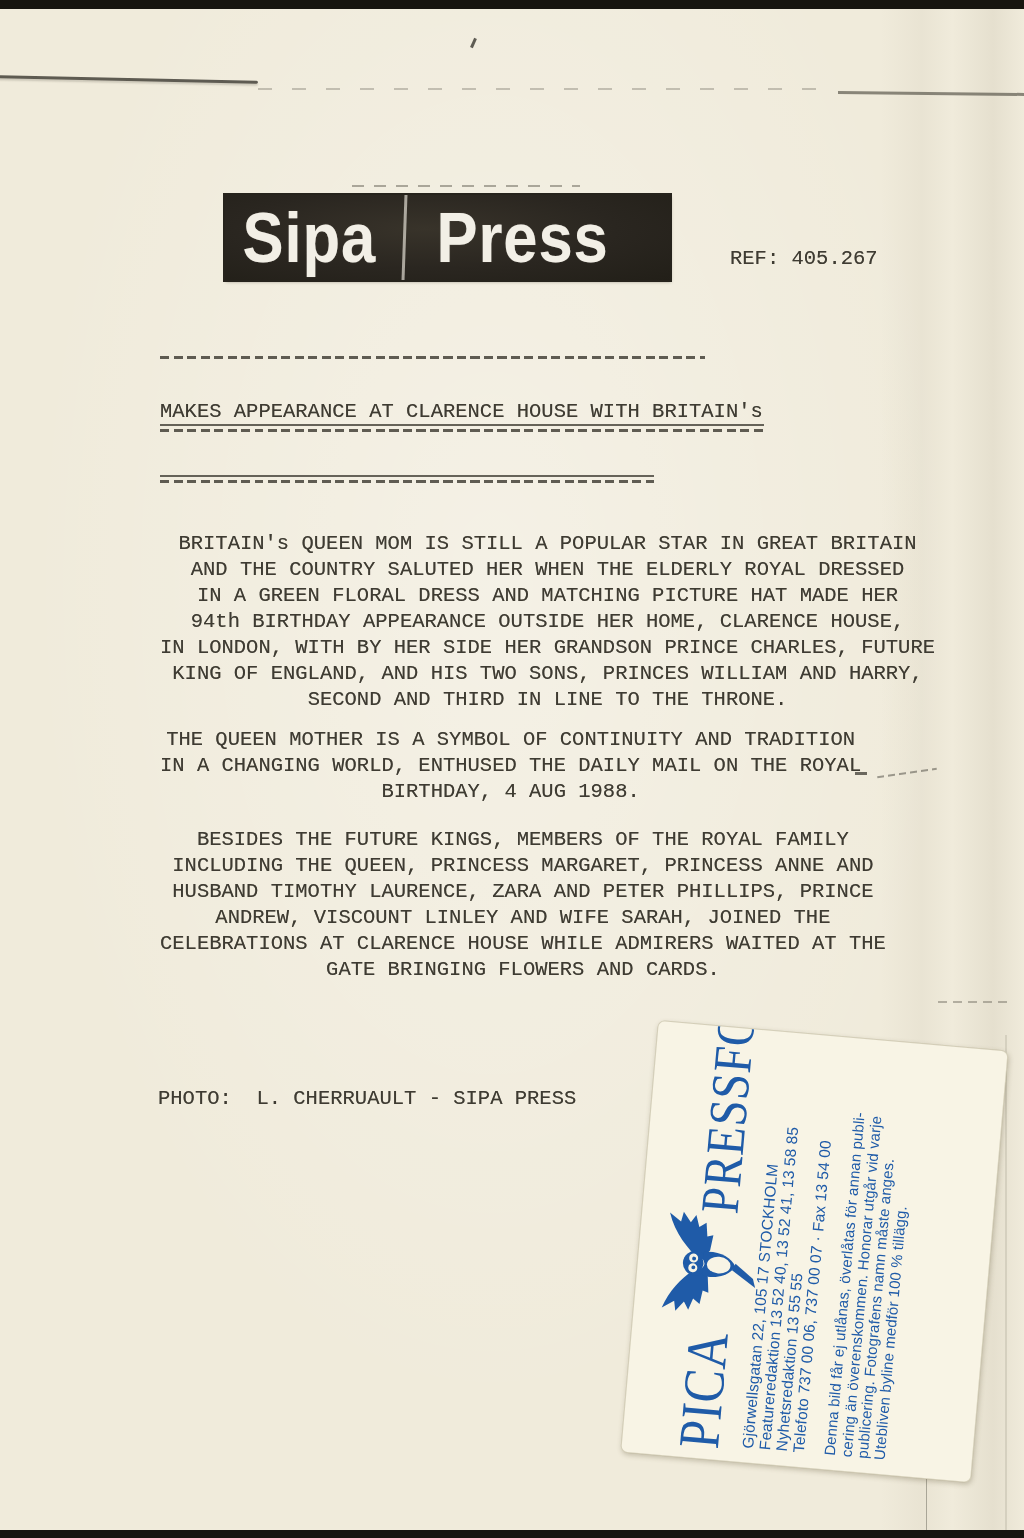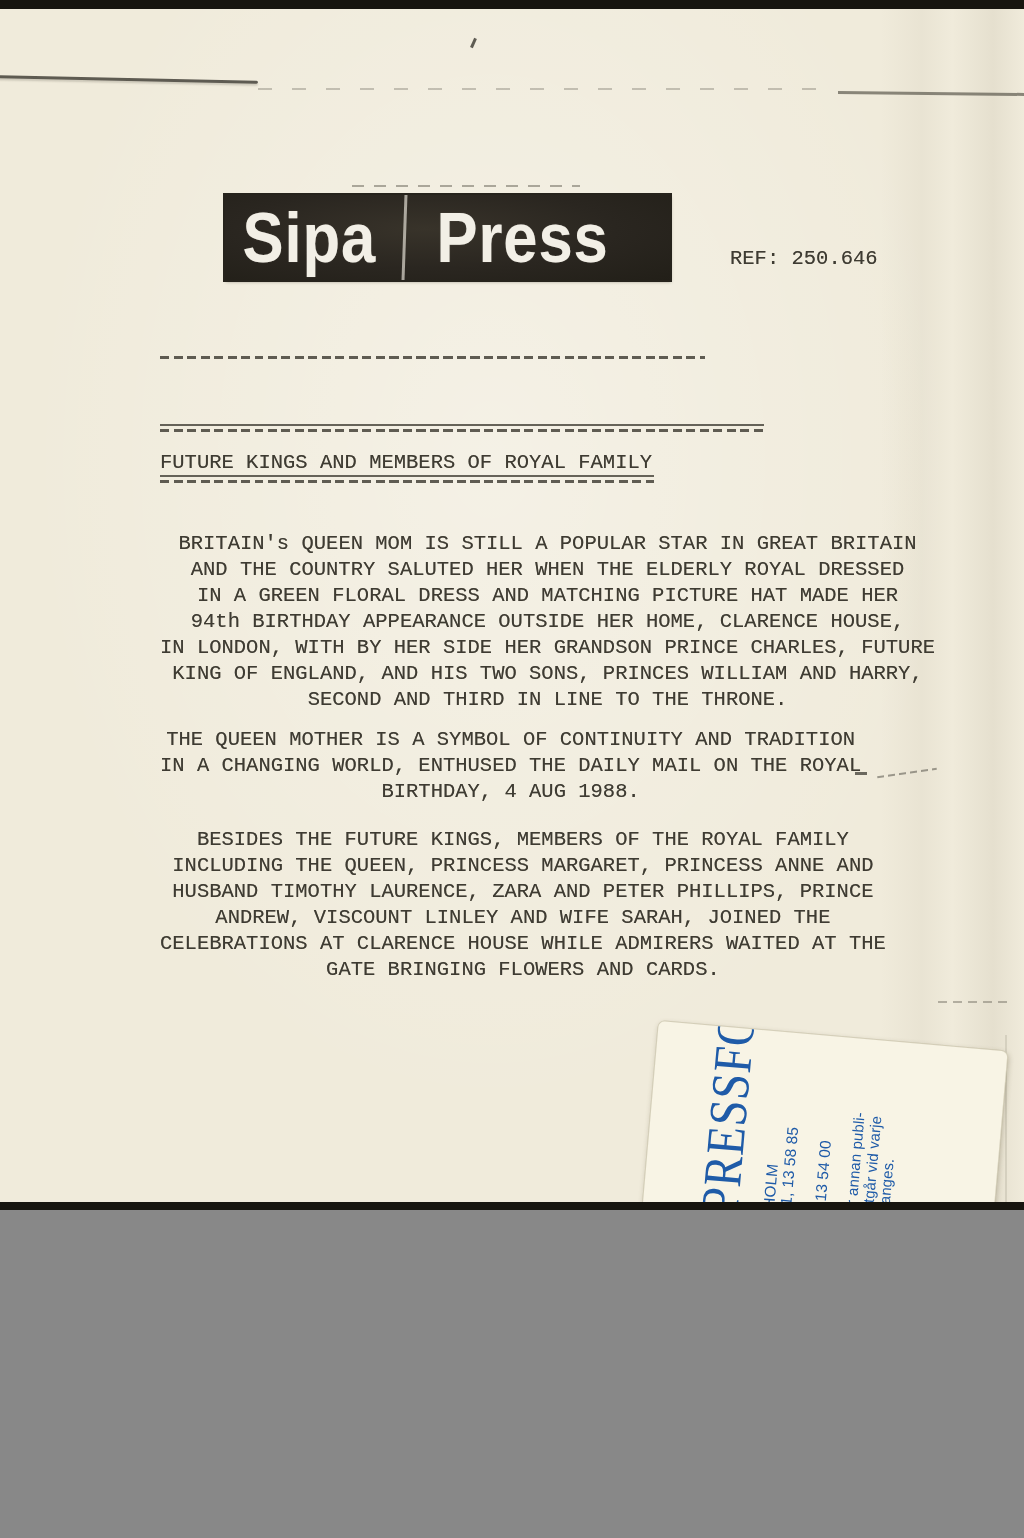--- a/index.html
+++ b/index.html
@@ -5,21 +5,21 @@
   :root{
     --paper:#f0ebdb;
     --ink:#3e3b32;
     --blue:#1f5ba8;
     --sticker:#f8f4e5;
   }
   html,body{margin:0;padding:0;}
   body{background:#888; font-family:"Liberation Sans", sans-serif;}
   .page{
     position:relative;
-    width:1024px;height:1210px;
+    width:1024px;height:1538px;
     margin:0 auto;
     overflow:hidden;
     background:
       radial-gradient(ellipse at 48% 38%, rgba(255,255,255,.30), rgba(255,255,255,0) 62%),
       linear-gradient(90deg, rgba(0,0,0,0) 86%, rgba(120,108,80,.06) 90%, rgba(0,0,0,0) 93%, rgba(120,108,80,.09) 97%, rgba(0,0,0,0) 100%),
       var(--paper);
   }
   .band{position:absolute;left:0;width:100%;background:#17150f;}
   .band.top{top:0;height:9px;}
   .band.bottom{bottom:0;height:8px;}
@@ -124,48 +124,49 @@
   <div class="artifact margin-squiggle"></div>
   <div class="artifact right-scribble"></div>
   <div class="artifact vline-fold"></div>
   <div class="artifact vline-edge"></div>
 
   <div class="logo-box">
     <div class="logo-text">Sipa Press</div>
     <div class="logo-scratch"></div>
   </div>
 
-  <div class="tw" style="left:730px;top:247px;">REF: 250.646</div>
+  <div class="tw" style="left:730px;top:247px;">REF: 405.267</div>
 
   <div class="rule-dash" style="left:160px;top:356px;width:545px;"></div>
 
+  <div class="tw" style="left:160px;top:400px;">MAKES APPEARANCE AT CLARENCE HOUSE WITH BRITAIN's</div>
   <div class="rule-solid" style="left:160px;top:424px;width:604px;"></div>
   <div class="rule-dash" style="left:160px;top:429px;width:604px;"></div>
 
-  <div class="tw" style="left:160px;top:451px;">FUTURE KINGS AND MEMBERS OF ROYAL FAMILY</div>
   <div class="rule-solid" style="left:160px;top:475px;width:494px;"></div>
   <div class="rule-dash" style="left:160px;top:480px;width:494px;"></div>
 
   <div class="tw block" style="left:160px;top:531px;">BRITAIN's QUEEN MOM IS STILL A POPULAR STAR IN GREAT BRITAIN
 AND THE COUNTRY SALUTED HER WHEN THE ELDERLY ROYAL DRESSED
 IN A GREEN FLORAL DRESS AND MATCHING PICTURE HAT MADE HER
 94th BIRTHDAY APPEARANCE OUTSIDE HER HOME, CLARENCE HOUSE,
 IN LONDON, WITH BY HER SIDE HER GRANDSON PRINCE CHARLES, FUTURE
 KING OF ENGLAND, AND HIS TWO SONS, PRINCES WILLIAM AND HARRY,
 SECOND AND THIRD IN LINE TO THE THRONE.</div>
   <div class="tw block" style="left:160px;top:727px;">THE QUEEN MOTHER IS A SYMBOL OF CONTINUITY AND TRADITION
 IN A CHANGING WORLD, ENTHUSED THE DAILY MAIL ON THE ROYAL
 BIRTHDAY, 4 AUG 1988.</div>
   <div class="tw block" style="left:160px;top:827px;">BESIDES THE FUTURE KINGS, MEMBERS OF THE ROYAL FAMILY
 INCLUDING THE QUEEN, PRINCESS MARGARET, PRINCESS ANNE AND
 HUSBAND TIMOTHY LAURENCE, ZARA AND PETER PHILLIPS, PRINCE
 ANDREW, VISCOUNT LINLEY AND WIFE SARAH, JOINED THE
 CELEBRATIONS AT CLARENCE HOUSE WHILE ADMIRERS WAITED AT THE
 GATE BRINGING FLOWERS AND CARDS.</div>
 
+  <div class="tw" style="left:158px;top:1087px;">PHOTO:  L. CHERRUAULT - SIPA PRESS</div>
 
   <div class="sticker">
     <div class="sticker-inner">
       <div class="brand-row">
         <span class="brand pica">PICA</span>
         <svg class="bird" viewBox="0 0 120 110" xmlns="http://www.w3.org/2000/svg">
           <g fill="#1f5ba8">
 
             <path d="M55 47 C44 33 30 19 9 12 L17 24 L7 26 L17 34 L9 39 L21 43 L16 50 L30 52 L28 58 L44 56 Z"></path>
 

